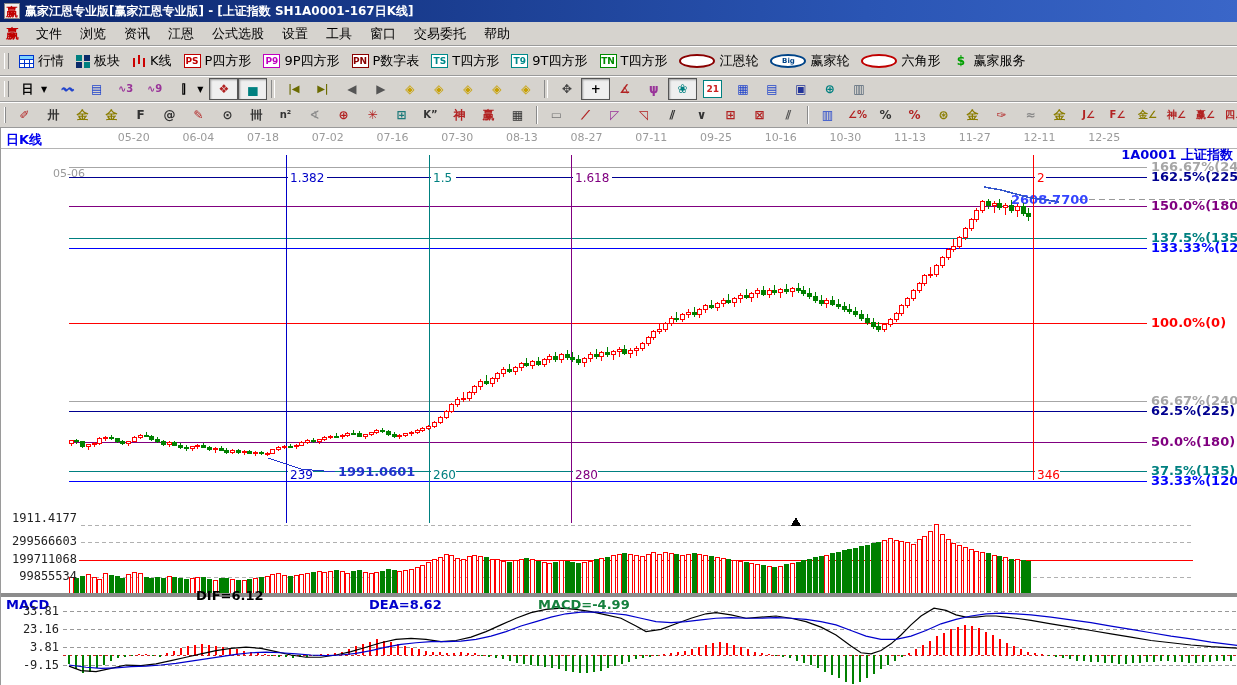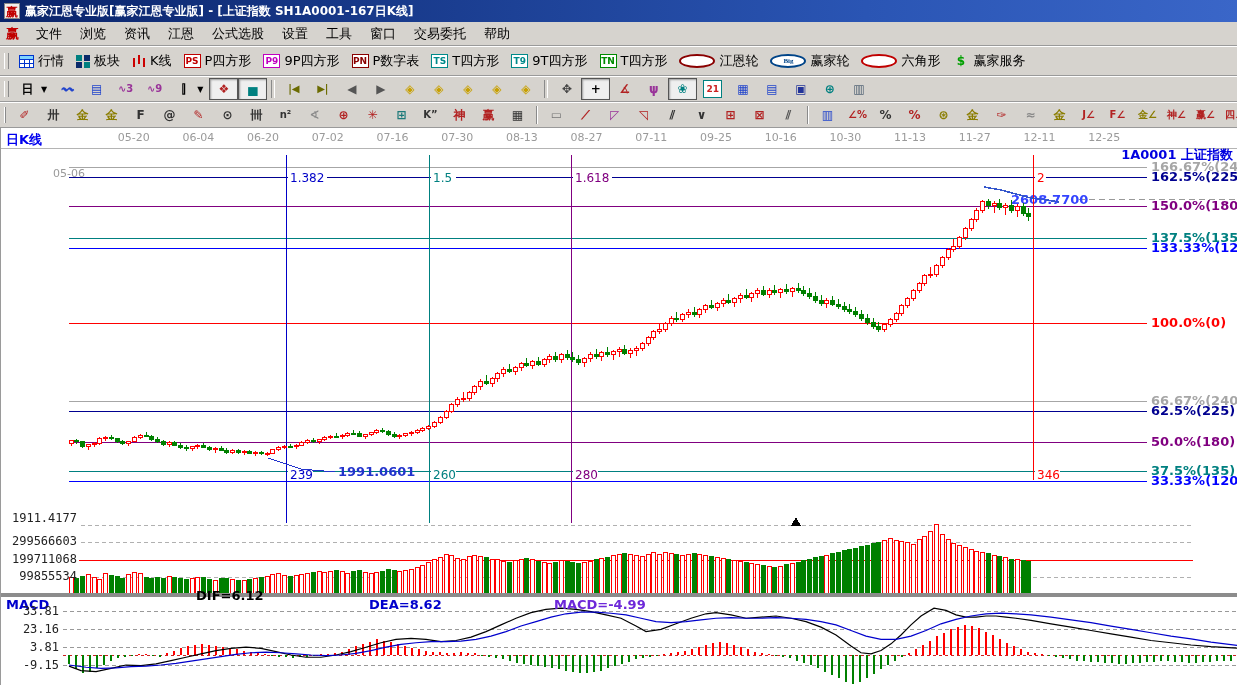--- a/index.html
+++ b/index.html
@@ -25,21 +25,21 @@
   .grip{width:3px;height:16px;border-left:1px solid #fff;border-right:1px solid #8a8a8a;margin:0 4px 0 2px;}
   .tbtn{display:inline-flex;align-items:center;gap:4px;padding:2px 5px;border:1px solid transparent;
     font-size:13px;color:#000;cursor:default;}
   .tbtn.pressed{border:1px solid #555;background:#efefef;box-shadow:inset 1px 1px 2px rgba(0,0,0,.35);}
   .ticon{display:inline-block;width:17px;height:16px;font-size:12px;line-height:16px;
     text-align:center;font-weight:bold;}
   .ticon.small{font-size:10px;}
   .boxicon{width:17px;height:14px;line-height:12px;font-size:9px;border:1px solid currentColor;
     background:#fff;box-sizing:border-box;}
   .wheelicon{width:36px;height:14px;border:2px solid currentColor;border-radius:50%;
-    box-sizing:border-box;line-height:10px;font-size:7px;background:#fff;font-family:Liberation Serif, serif;}
+    box-sizing:border-box;line-height:10px;font-size:7px;background:#fff;}
   .grid-ic{width:15px;height:13px;border:1px solid #0033cc;box-sizing:border-box;
     background:linear-gradient(#7fd4ff,#7fd4ff) 0 0/15px 3px no-repeat,
       repeating-linear-gradient(0deg,transparent 0 3px,#0033cc 3px 4px),
       repeating-linear-gradient(90deg,transparent 0 4px,#0033cc 4px 5px),#fff;}
   .blocks-ic{width:14px;height:13px;background:
       linear-gradient(#008080,#008080) 0 0/6px 6px no-repeat,
       linear-gradient(#0a2a6a,#0a2a6a) 8px 0/6px 6px no-repeat,
       linear-gradient(#0a2a6a,#0a2a6a) 0 7px/6px 6px no-repeat,
       linear-gradient(#008080,#008080) 8px 7px/6px 6px no-repeat;}
   .kline-ic{width:14px;height:14px;background:
@@ -364,21 +364,21 @@
       </span>
     </div>
 
   <div class="chart-wrap">
     <div class="axis-row">
       <span class="period">日K线</span>
       <div id="date-axis">
           <span class="date-label" style="left: 68px; margin-top: 36px;">05-06</span>
           <span class="date-label" style="left: 132.7px;">05-20</span>
           <span class="date-label" style="left: 197.4px;">06-04</span>
-          <span class="date-label" style="left: 262.1px;">06-20</span>
+          <span class="date-label" style="left: 262.1px;">07-18</span>
           <span class="date-label" style="left: 326.8px;">07-02</span>
           <span class="date-label" style="left: 391.5px;">07-16</span>
           <span class="date-label" style="left: 456.2px;">07-30</span>
           <span class="date-label" style="left: 520.9px;">08-13</span>
           <span class="date-label" style="left: 585.6px;">08-27</span>
           <span class="date-label" style="left: 650.3px;">07-11</span>
           <span class="date-label" style="left: 715px;">09-25</span>
           <span class="date-label" style="left: 779.7px;">10-16</span>
           <span class="date-label" style="left: 844.4px;">10-30</span>
           <span class="date-label" style="left: 909.1px;">11-13</span>
@@ -1140,20 +1140,20 @@
 
     <div class="ov symbol-label">1A0001  上证指数</div>
     <div class="ov scale-label" style="top:383px">1911.4177</div>
     <div class="ov scale-label" style="top:406px">299566603</div>
     <div class="ov scale-label" style="top:424px">199711068</div>
     <div class="ov scale-label" style="top:441px">99855534</div>
     <div class="macd-head">
       <span style="left:5px;top:469px;color:#0000cc" class="ov">MACD</span>
       <span style="left:195px;top:460px;color:#000" class="ov">DIF=6.12</span>
       <span style="left:368px;top:469px;color:#0000cc" class="ov">DEA=8.62</span>
-      <span style="left:553px;top:469px;color:#6d28d9" class="ov">MACD=-4.99</span>
+      <span style="left:537px;top:469px;color:#15803d" class="ov">MACD=-4.99</span>
     </div>
     <div class="ov macd-scale" style="top:476px">33.81</div>
     <div class="ov macd-scale" style="top:494px">23.16</div>
     <div class="ov macd-scale" style="top:512px">3.81</div>
     <div class="ov macd-scale" style="top:530px">-9.15</div>
   </div>
 </div>
 
 </body></html>

